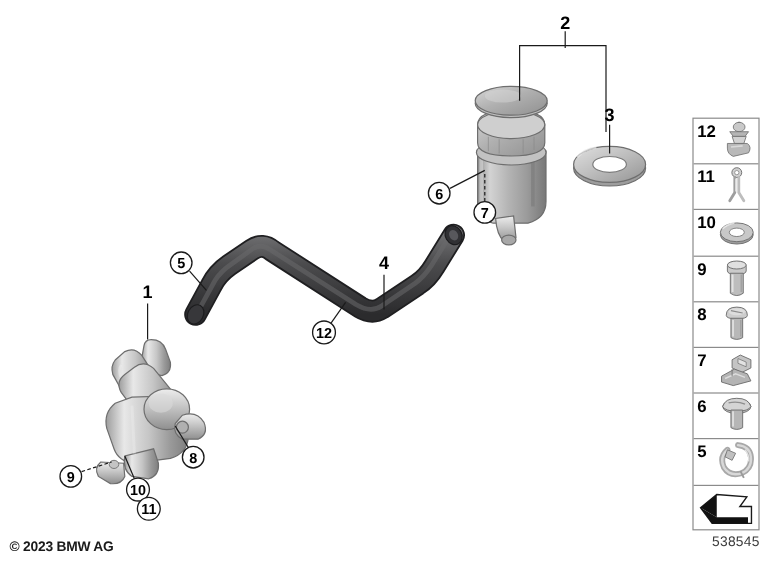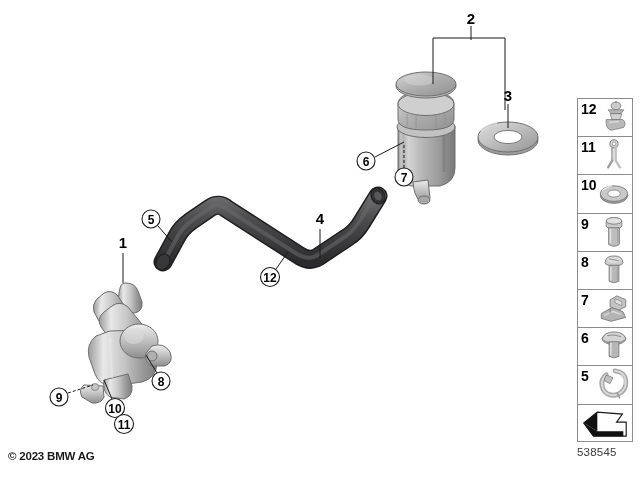--- a/index.html
+++ b/index.html
@@ -75,21 +75,21 @@
   .legend-art svg {
     display: block;
     width: 100%;
     height: 100%;
   }
   .legend-caption {
     position: absolute;
     left: 577px;
     top: 446px;
     width: 56px;
-    text-align: left;
+    text-align: right;
     font-size: 11.5px;
     color: #3a3a3a;
     letter-spacing: 0.2px;
   }
   .callout-text {
     font-family: "Liberation Sans", sans-serif;
     font-size: 12px;
     font-weight: bold;
     fill: #000000;
   }

